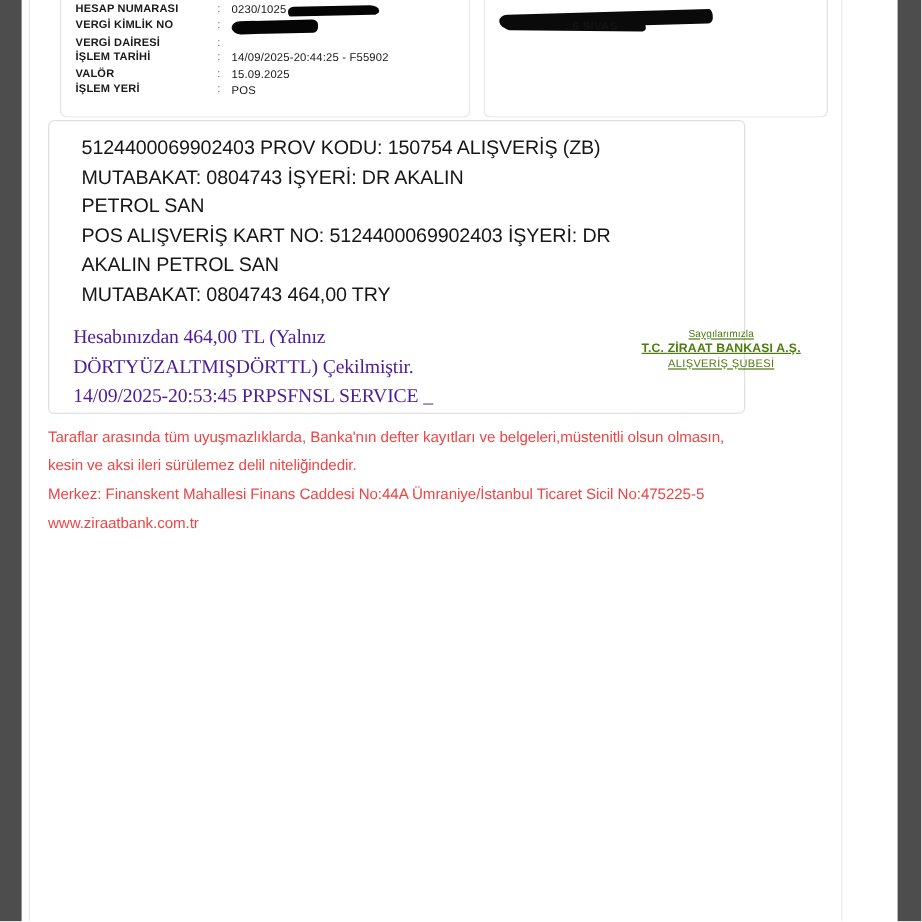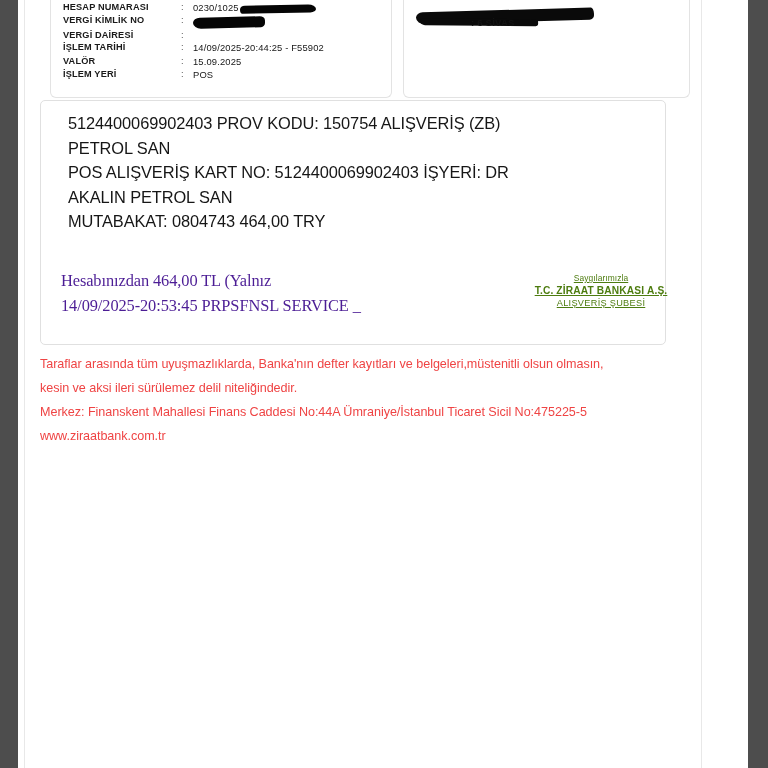--- a/index.html
+++ b/index.html
@@ -124,21 +124,21 @@
     letter-spacing: 0.2px;
     white-space: nowrap;
   }
   .branch-line .hidden-part { color: transparent; }
 
   
   #statement-card {
     position: absolute;
     left: 40px;
     top: 100px;
-    width: 626px;
+    width: 581px;
     height: 245px;
     border: 1px solid #e0e0e0;
     border-radius: 5px;
     background: #ffffff;
     box-sizing: border-box;
   }
 
   #txn-block {
     position: absolute;
     left: 27px;
@@ -254,28 +254,30 @@
     <div id="redact-branch"></div>
     <div class="branch-line">
       <span class="hidden-part">REDACTED</span><span>: 6 SİVAS</span>
     </div>
   </div>
 
   <div id="statement-card">
 
     <div id="txn-block">
       <div>5124400069902403 PROV KODU: 150754 ALIŞVERİŞ (ZB)</div>
+      <div>MUTABAKAT: 0804743 İŞYERİ: DR AKALIN</div>
       <div>PETROL SAN</div>
       <div>POS ALIŞVERİŞ KART NO: 5124400069902403 İŞYERİ: DR</div>
       <div>AKALIN PETROL SAN</div>
       <div>MUTABAKAT: 0804743 464,00 TRY</div>
     </div>
 
     <div id="amount-block">
       <div>Hesabınızdan 464,00 TL (Yalnız</div>
+      <div>DÖRTYÜZALTMIŞDÖRTTL) Çekilmiştir.</div>
       <div>14/09/2025-20:53:45 PRPSFNSL SERVICE _</div>
     </div>
 
     <div id="signature-block">
       <div id="sig-regards">Saygılarımızla</div>
       <div id="sig-bank">T.C. ZİRAAT BANKASI A.Ş.</div>
       <div id="sig-branch">ALIŞVERİŞ ŞUBESİ</div>
     </div>
 
   </div>

